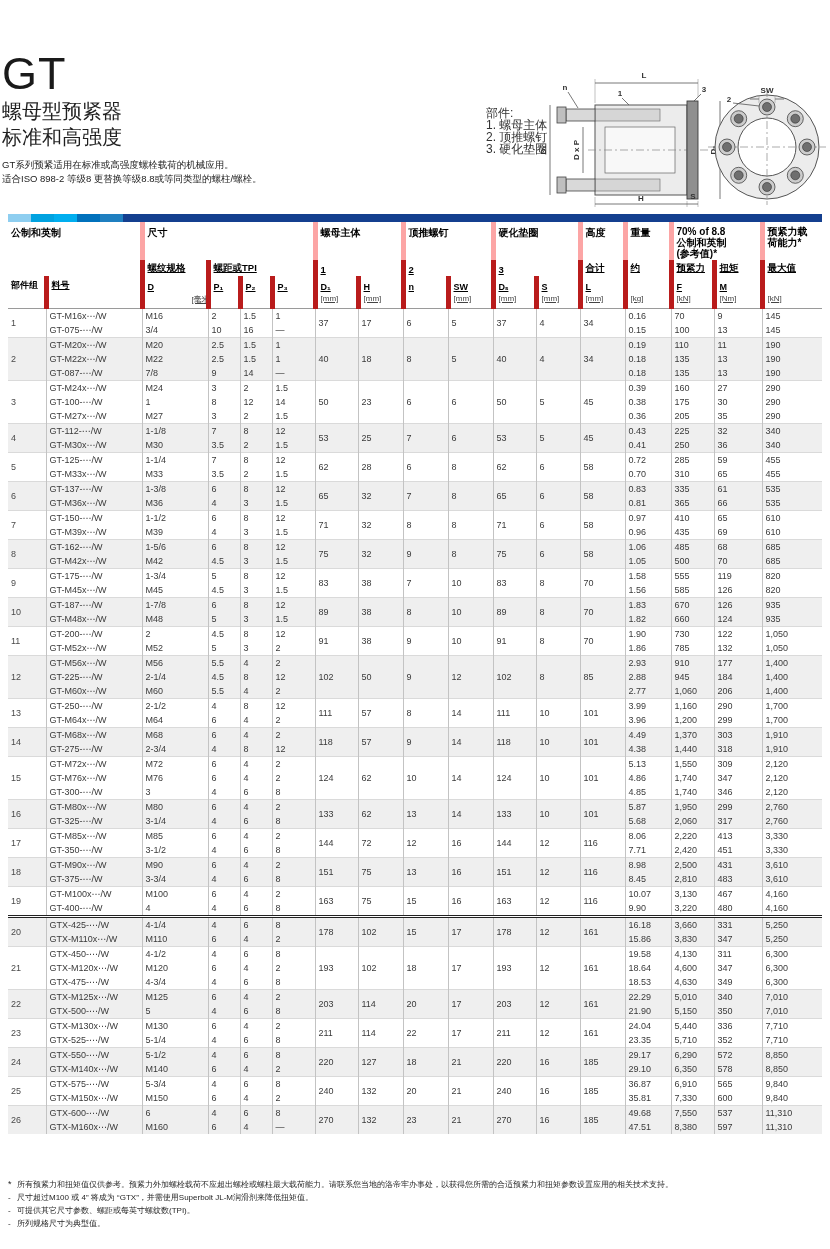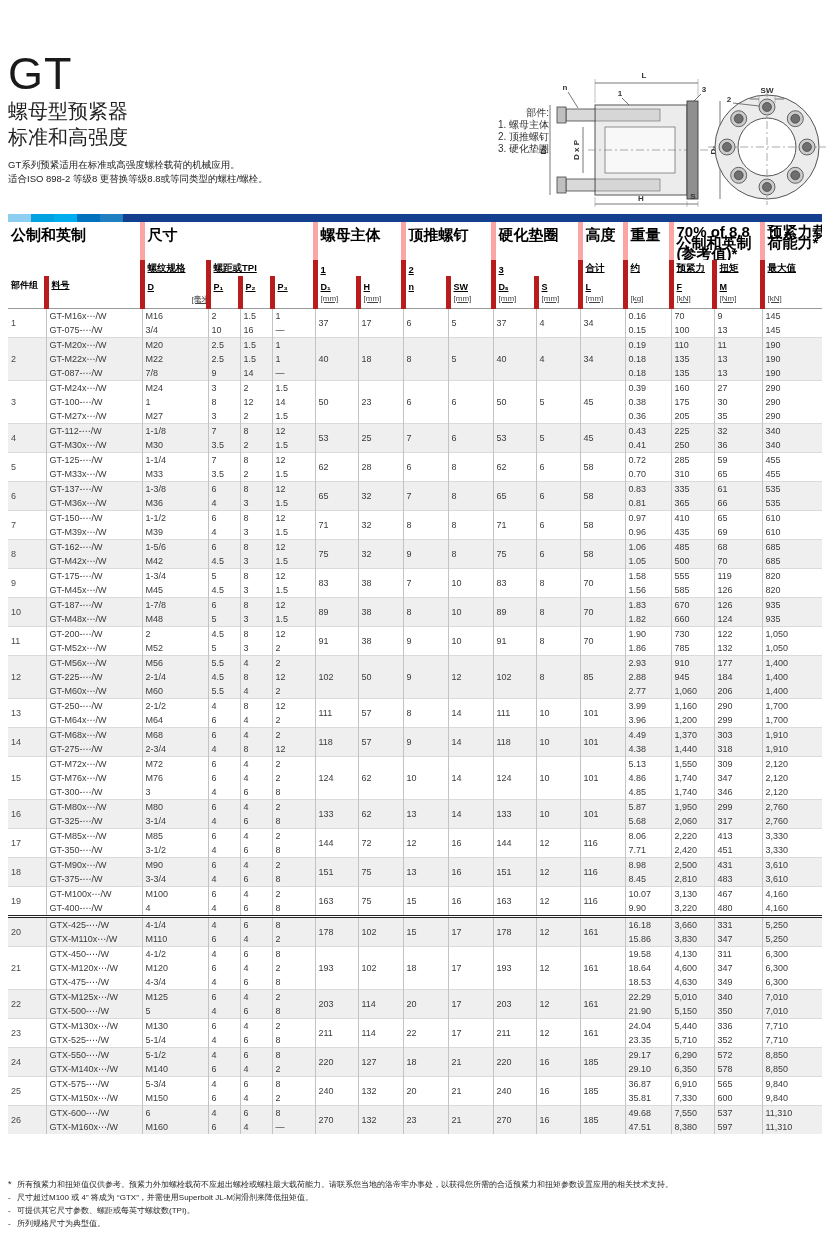--- a/index.html
+++ b/index.html
@@ -1,43 +1,43 @@
 <!DOCTYPE html>
 <html><head>
 <meta charset="utf-8">
 <style>
   * { margin:0; padding:0; box-sizing:border-box; }
   body { background:#e8e8e8; font-family:"Liberation Sans","DejaVu Sans",sans-serif; }
   .page { position:relative; width:830px; height:1249px; background:#ffffff; margin:0 auto; overflow:hidden; color:#222; }
 
   
-  .masthead { position:absolute; left:8px; top:50px; width:460px; }
+  .masthead { position:absolute; left:2px; top:50px; width:460px; }
   .title { font-size:45px; font-weight:300; letter-spacing:1px; color:#1a1a1a; line-height:48px; }
   .subtitle { font-size:20px; font-weight:400; color:#1f1f1f; line-height:26px; }
   .description { margin-top:8px; font-size:9.5px; line-height:14px; color:#222; }
 
   
   .drawing-area { position:absolute; left:470px; top:45px; width:356px; height:166px; }
-  .drawing-legend { position:absolute; left:28px; top:62px; font-size:10px; line-height:12px; color:#333;text-align:right; }
+  .drawing-legend { position:absolute; left:16px; top:62px; font-size:12px; line-height:12px; color:#333; }
   svg text { font-family:"Liberation Sans","DejaVu Sans",sans-serif; font-size:8px; fill:#333; font-weight:bold; }
   .dimline { stroke:#555; stroke-width:0.8; }
   .thin    { stroke:#999; stroke-width:0.6; }
   .cline   { stroke:#888; stroke-width:0.7; stroke-dasharray:8 3 2 3; }
 
   
   .color-bar { position:absolute; left:8px; top:214px; width:814px; height:8px; display:flex; }
   .color-bar span { display:block; height:100%; width:23px; }
   .color-bar .rest { flex:1; }
 
   
   .spec-table-wrap { position:absolute; left:8px; top:222px; width:814px; }
   table { border-collapse:collapse; table-layout:fixed; width:814px; }
   th, td { font-size:9px; text-align:left; padding:1px 3px; overflow:hidden; white-space:nowrap; }
   thead th { font-weight:bold; color:#000; vertical-align:bottom; }
-  .h1 th { vertical-align:top; padding-top:4px; height:38px; font-size:15px; }
+  .h1 th { vertical-align:top; padding-top:4px; height:38px; font-size:10px; }
   .h1 .bl { border-left:5px solid #fca5a5; }
   .h2 th { height:16px; font-size:9.5px; }
   .h3 th { height:17px; vertical-align:bottom; }
   .h2 .bl, .h3 .bl, .h4 .bl { border-left:5px solid #b91c1c;text-decoration:underline; }
   .h4 th { height:15px; font-weight:normal; color:#444; font-size:8px; border-bottom:1px solid #9a9a9a; vertical-align:top; }
   .center { text-align:left;margin-top:21px; }
   .yield-head { line-height:11px; }
   .cap-head { line-height:11px; }
   .unit-small { font-size:7px; letter-spacing:-0.2px;padding-left:47px; }
 

